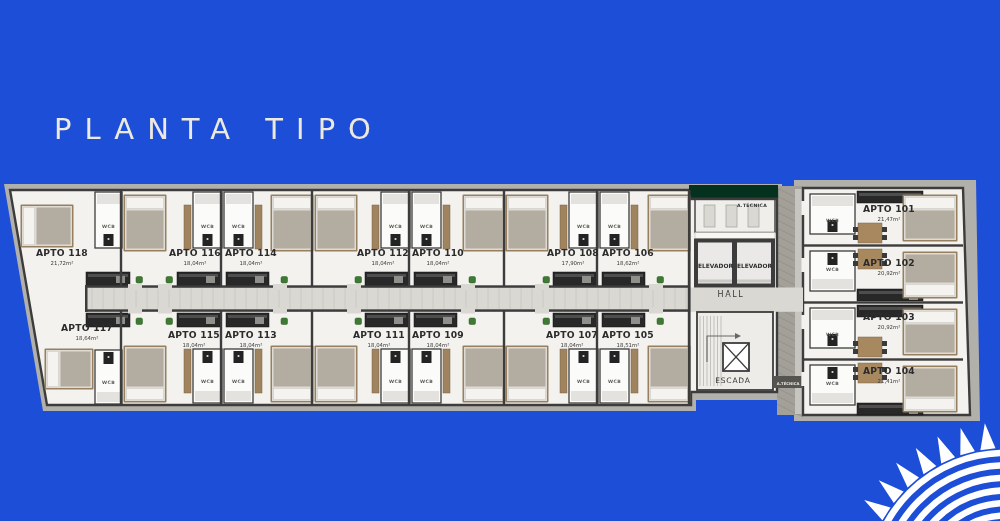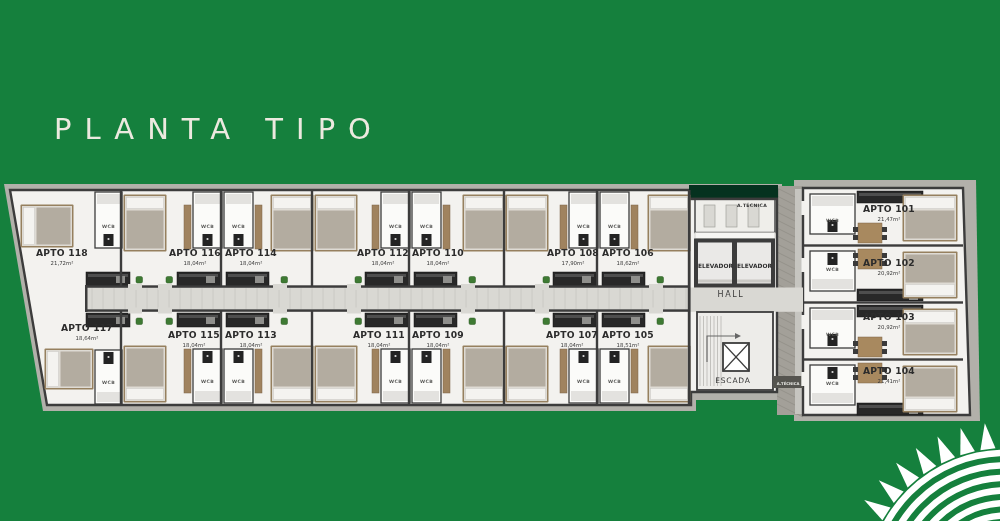--- a/index.html
+++ b/index.html
@@ -12,21 +12,21 @@
   .t-wcb{font-size:4.6px;font-weight:bold;fill:#5a5a58;text-anchor:middle;letter-spacing:.4px;}
   .t-hall{font-size:8px;fill:#3a3a3a;text-anchor:middle;letter-spacing:1.6px;}
   .t-escada{font-size:7.5px;fill:#333;text-anchor:middle;letter-spacing:.8px;}
   .t-elev{font-size:5.9px;font-weight:bold;fill:#2f2f2f;text-anchor:middle;}
   .t-tec{font-size:4.6px;font-weight:bold;fill:#333;text-anchor:middle;letter-spacing:.3px;}
   .t-tec-side{font-size:3.8px;font-weight:bold;fill:#e8e8e4;text-anchor:middle;}
 </style>
 </head>
 <body>
 
-<div id="stage" style="background: #15803d;">
+<div id="stage" style="background: #1d4ed8;">
   <div id="title" style="color: rgb(236, 233, 223);">PLANTA TIPO</div>
 
   <svg id="plan-svg" width="1000" height="521" viewBox="0 0 1000 521">
     <g id="lay-platform">
         <polygon points="4,184 782,184 782,400 696,400 696,411 43,411" fill="#b2b0aa"></polygon>
         <polygon points="794,180 976,180 980,421 794,421" fill="#b2b0aa"></polygon>
       </g>
     <g id="lay-gap">
         <rect x="777" y="186" width="26" height="229" fill="#a3a099"></rect>
         <line x1="777" y1="188" x2="803" y2="201" stroke="#918e87" stroke-width="0.8"></line>

